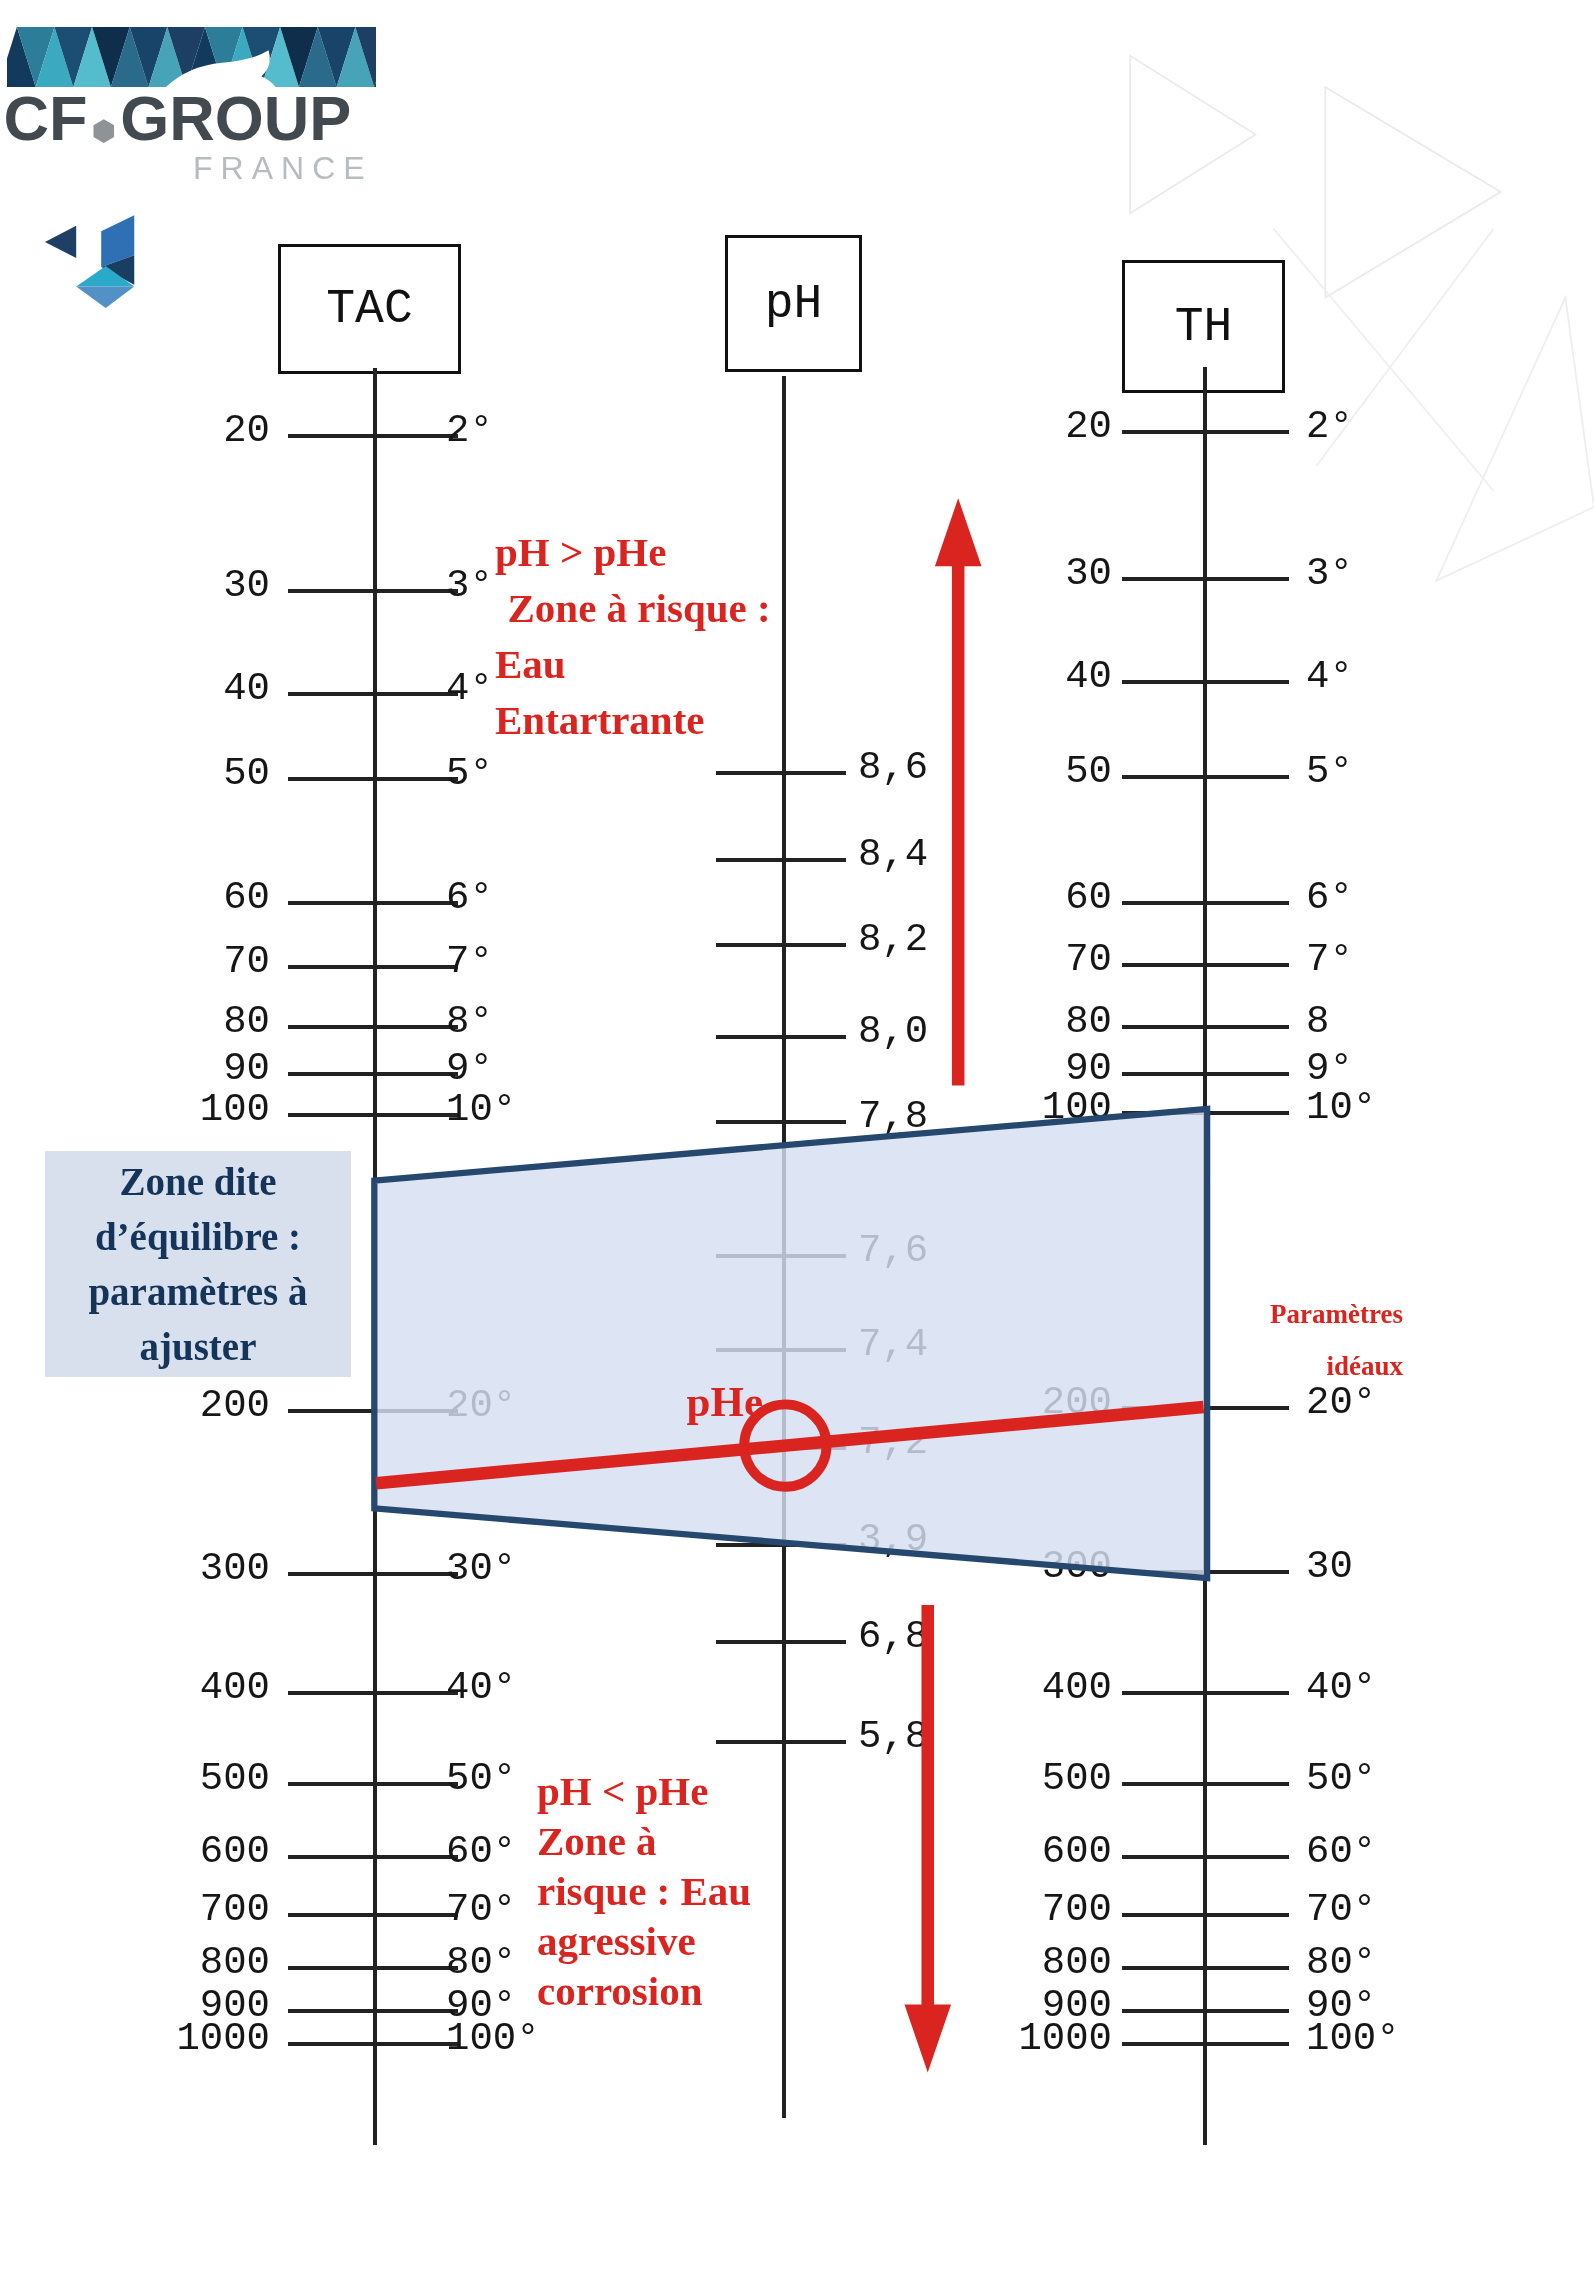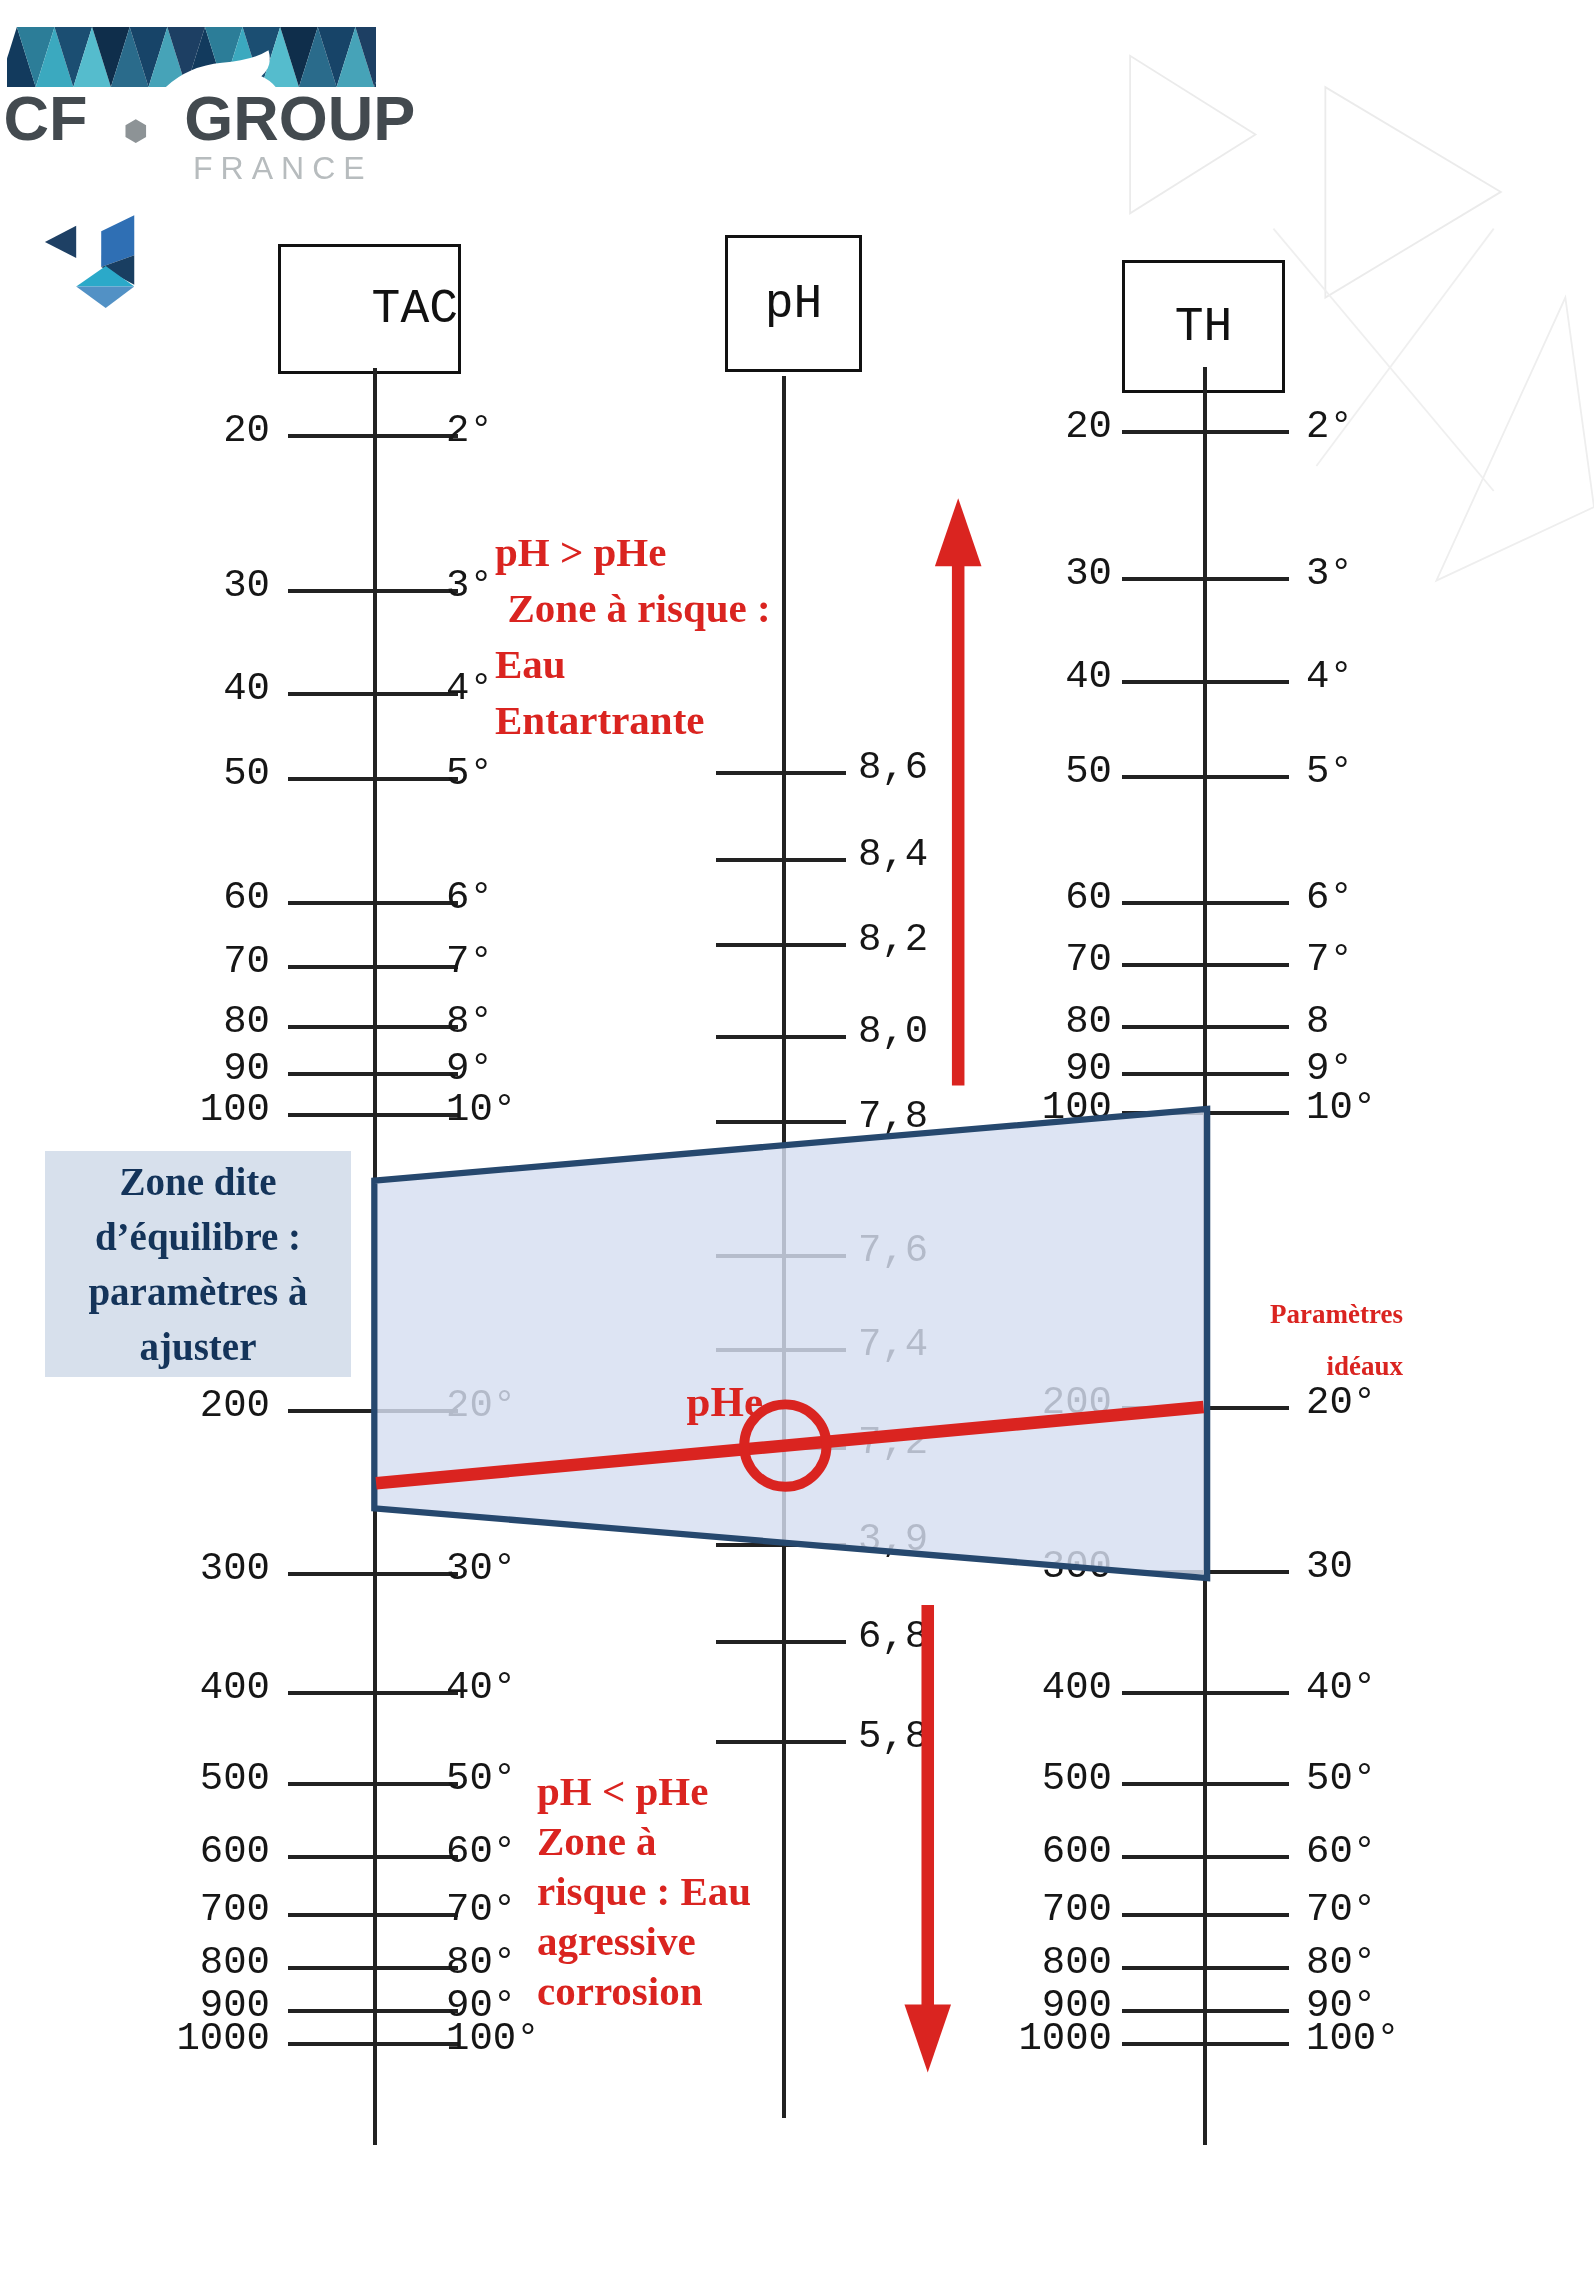--- a/index.html
+++ b/index.html
@@ -14,30 +14,30 @@
   }
   html,body{margin:0;padding:0;background:#fff;}
   #stage{position:relative;width:1594px;height:2293px;background:#fff;overflow:hidden;
          font-family:"Liberation Sans",sans-serif;}
   svg{display:block}
   .abs{position:absolute;}
 
   
   #logo-banner{left:7.2px;top:27px;}
   #brand-row{left:3.6px;top:86px;width:369px;display:flex;align-items:flex-end;justify-content:flex-start;
-             color:var(--logo-dark);font-weight:bold;font-size:63px;letter-spacing:0px;line-height:64px;gap:32px;}
+             color:var(--logo-dark);font-weight:bold;font-size:63px;letter-spacing:0px;line-height:64px;}
   #brand-hex{font-size:27px;line-height:27px;color:#8d9396;margin:0 4.5px 5.4px 4.5px;}
   #brand-country{left:3.6px;top:150px;width:369px;text-align:right;color:var(--logo-gray);
                  font-size:32px;letter-spacing:8px;font-weight:normal;}
   #logo-mark{left:36px;top:215px;}
 
   
   .titlebox{border:3.6px solid #111;background:#fff;display:flex;align-items:center;justify-content:center;
             font-family:"Liberation Mono",monospace;font-size:48px;color:#111;}
-  #tac-box{left:278px;top:244px;width:177px;height:124px;justify-content:flex-end;}
+  #tac-box{left:278px;top:244px;width:177px;height:124px;}
   #ph-box{left:725px;top:235px;width:131px;height:131px;}
   #th-box{left:1122px;top:240px;width:157px;height:127px;margin-top:20px;}
 
   
   .axis{width:3.6px;background:#222;}
   #tac-axis{left:373px;top:368px;height:1777px;}
   #ph-axis{left:782px;top:376px;height:1742px;}
   #th-axis{left:1203px;top:367px;height:1778px;}
 
   

